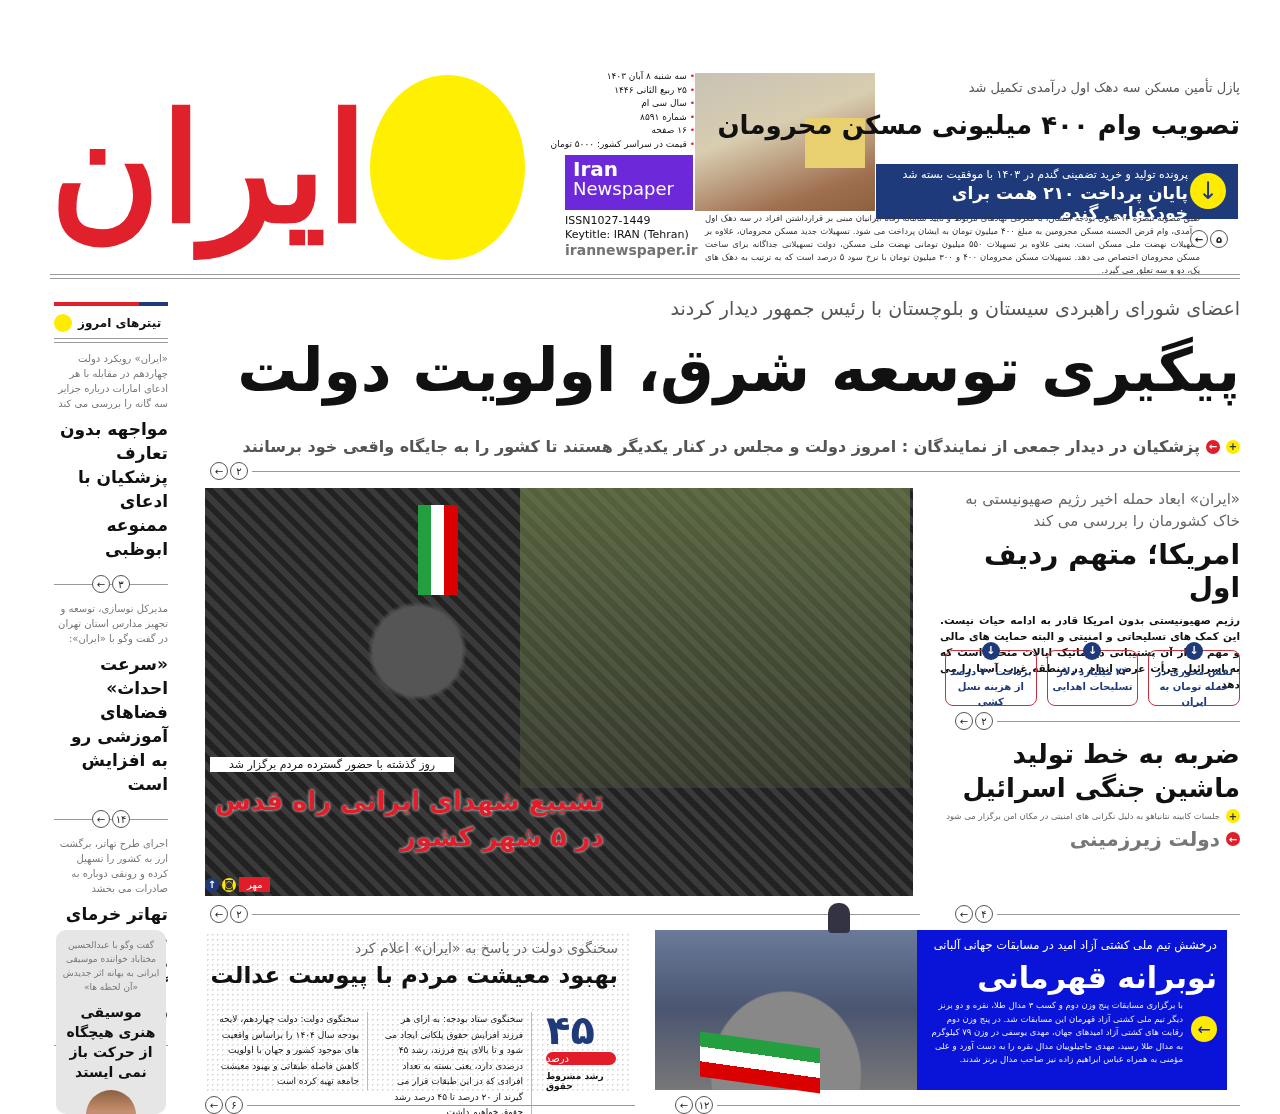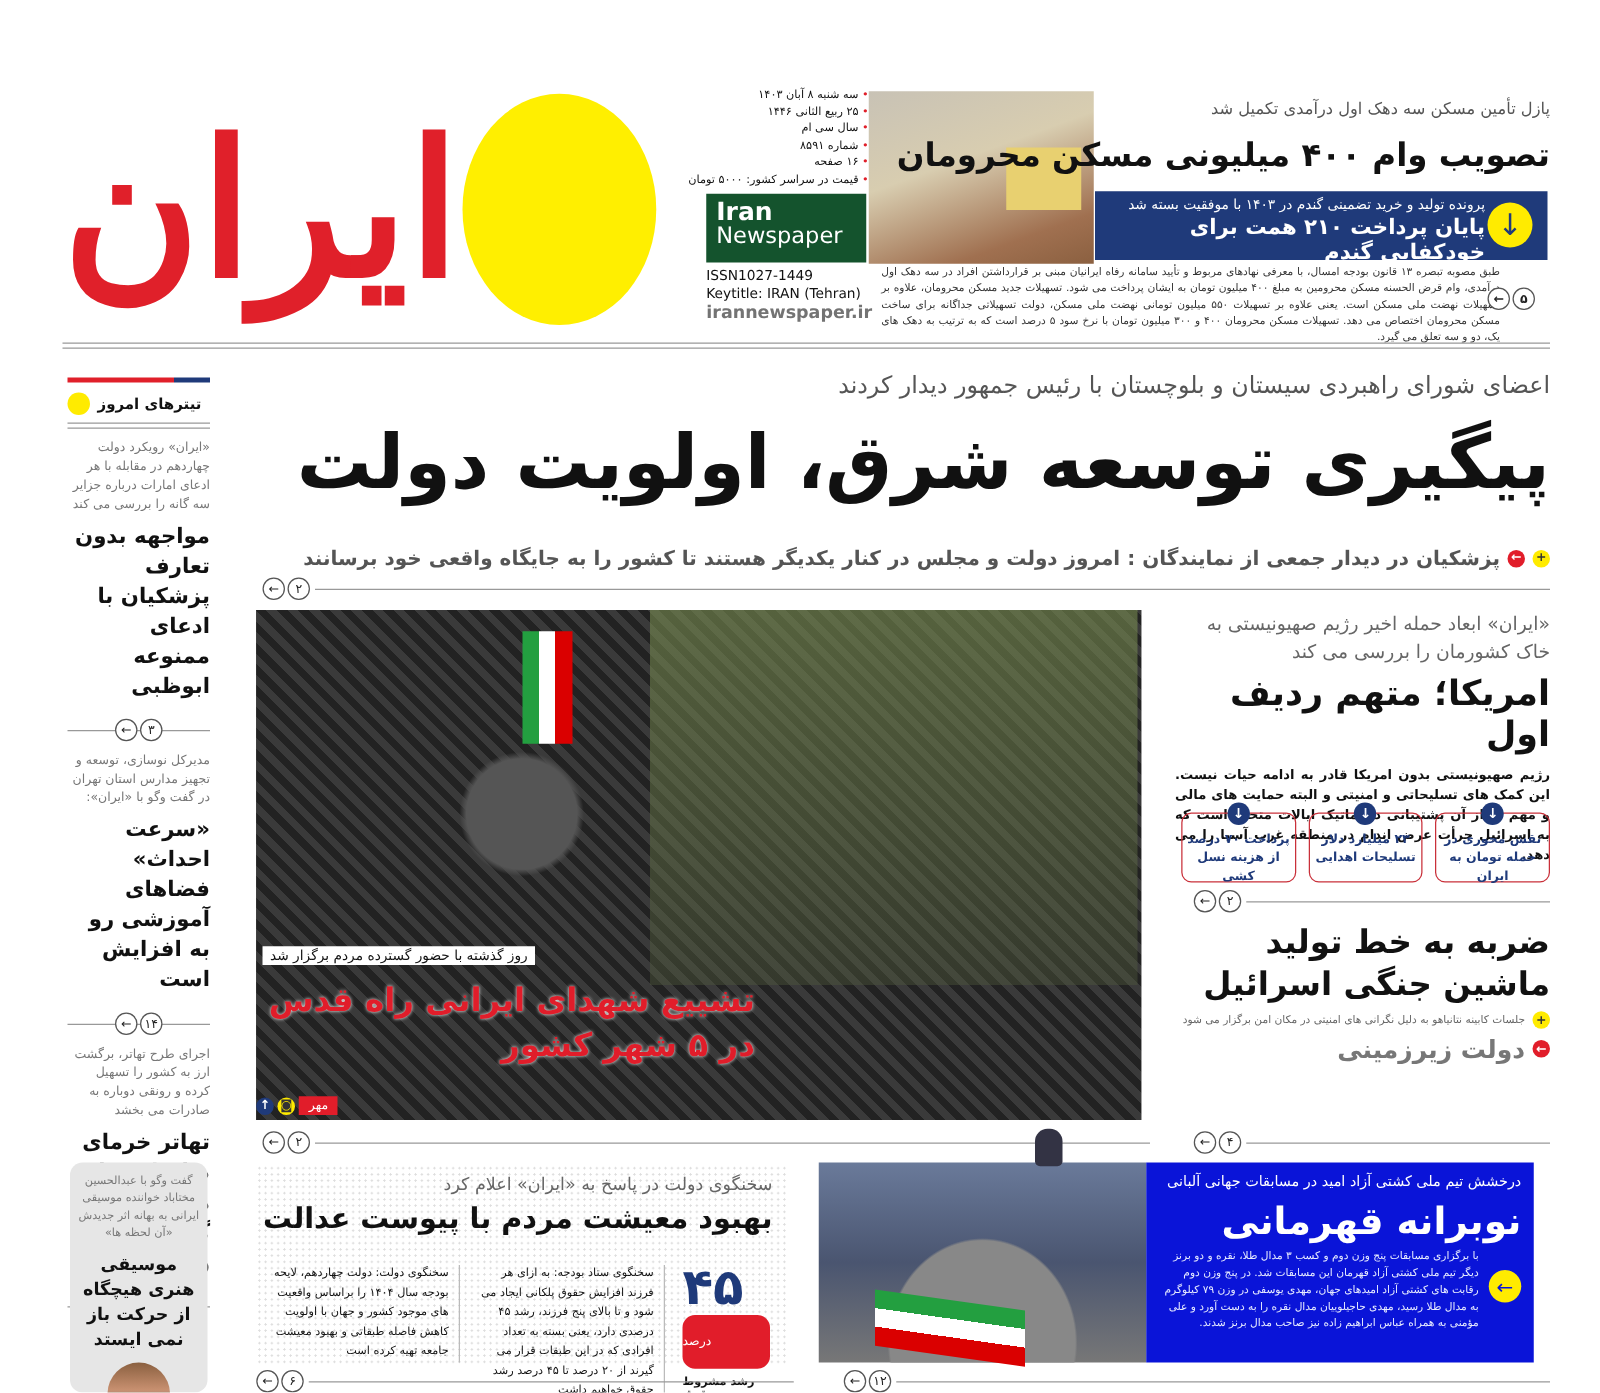--- a/index.html
+++ b/index.html
@@ -12,31 +12,31 @@
 .photo{background:linear-gradient(135deg,#3a3a3a,#1a1a1a 40%,#555 60%,#2a2a2a);overflow:hidden}
 .dot{width:14px;height:14px;border-radius:50%;display:inline-flex;align-items:center;justify-content:center;font-size:10px;font-weight:bold}
 .red{background:#e11d2a;color:#fff}
 .yel{background:#ffeb00;color:#333}
 
 #logo{left:50px;top:68px;width:300px;height:200px;font-family:"DejaVu Serif",serif;font-size:150px;color:#e0202a;font-weight:bold;line-height:200px;text-align:right;letter-spacing:-8px}
 #sun{left:370px;top:75px;width:155px;height:185px;border-radius:50%;background:#ffef00}
 #meta{left:545px;top:70px;width:150px;font-size:9px;line-height:13.5px}
 #meta li{list-style:none}
 #meta li::before{content:"• ";color:#e0202a}
-#brandbox{left:565px;top:155px;width:128px;height:55px;background:#14532d;color:#fff;padding:4px 8px;line-height:20px}
+#brandbox{left:565px;top:155px;width:128px;height:55px;background:#6d28d9;color:#fff;padding:4px 8px;line-height:20px}
 #brandbox .a{font-size:20px;font-weight:bold;display:block}
 #brandbox .b{font-size:18px;display:block}
 #issn{left:565px;top:214px;font-size:11px;line-height:14px;direction:ltr}
 #web{left:565px;top:242px;font-size:14px;font-weight:bold;color:#737373;direction:ltr}
 
 #hs-img{left:695px;top:73px;width:180px;height:138px;background:linear-gradient(160deg,#c8c2b5,#d8cdb0 40%,#a07050 80%,#8b6040);}
 #hs-img::after{content:"";position:absolute;left:110px;top:45px;width:60px;height:50px;background:#e8d070}
 #hs-kicker{right:40px;top:80px;font-size:13px;color:#555}
 #hs-title{right:40px;top:110px;font-size:26px;font-weight:bold}
-#hs-band{left:876px;top:153px;width:362px;height:55px;background:#1f3a7a;color:#fff;padding:4px 50px 4px 8px}
+#hs-band{left:876px;top:164px;width:362px;height:55px;background:#1f3a7a;color:#fff;padding:4px 50px 4px 8px}
 #hs-band .k{font-size:11px;display:block}
 #hs-band .t{font-size:17px;font-weight:bold;display:block;margin-top:2px}
 #hs-arrow{right:12px;top:9px;width:36px;height:36px;border-radius:50%;background:#ffeb00;color:#1f3a7a;font-size:24px;display:flex;align-items:center;justify-content:center}
 #hs-body{left:705px;top:212px;width:495px;font-size:8.5px;line-height:13px;color:#333;text-align:justify}
 #hs-pg{left:1190px;top:230px}
 
 #mdiv{left:50px;top:274px;width:1190px}
 
 #lcol{left:54px;top:302px;width:114px}
 #lcol .bar{height:4px;background:linear-gradient(90deg,#e0202a 75%,#1f3a7a 75%)}
@@ -54,21 +54,21 @@
 #mh-kicker{right:40px;top:297px;font-size:19px;color:#555}
 #mh-title{right:40px;top:335px;font-size:60px;font-weight:900;letter-spacing:-1px}
 #mh-sub{right:40px;top:437px;font-size:16px;color:#555;font-weight:bold;display:flex;gap:6px;align-items:center}
 #mh-pg{left:210px;top:462px;width:1030px}
 
 #mphoto{left:205px;top:488px;width:708px;height:408px;background:
  radial-gradient(circle at 30% 40%,#555 0 8%,transparent 9%),
  repeating-linear-gradient(45deg,#222 0 6px,#3a3a3a 6px 12px),#222}
 #flag{left:418px;top:505px;width:40px;height:90px;background:linear-gradient(90deg,#239f40 33%,#fff 33% 66%,#da0000 66%)}
 #palms{left:520px;top:488px;width:390px;height:300px;background:linear-gradient(180deg,rgba(120,140,80,.6),rgba(80,90,60,.4))}
-#ph-kicker{left:210px;top:757px;background:#fff;color:#111;font-size:11px;padding:1px 6px}
+#ph-kicker{left:210px;top:757px;background:#fff;color:#111;font-size:11px;padding:1px 19px}
 #ph-title{left:215px;top:783px;font-size:26px;font-weight:900;color:#e11d2a;line-height:36px;text-shadow:0 0 3px #fff}
 #ph-credit{left:205px;top:877px;display:flex;gap:3px;align-items:center}
 #ph-credit .src{background:#e11d2a;color:#fff;font-size:10px;padding:2px 8px}
 #pp-pg{left:210px;top:905px;width:710px}
 
 #rc1{right:40px;top:488px;width:300px}
 #rc1 .k{font-size:15px;color:#666;line-height:22px}
 #rc1 .t{font-size:28px;font-weight:900;margin-top:6px}
 #rc1 .b{font-size:10.5px;font-weight:bold;line-height:16px;margin-top:8px;text-align:justify}
 #pills{left:945px;top:650px;width:295px;display:flex;gap:10px;direction:rtl}
@@ -80,21 +80,21 @@
 #rc2 .t{font-size:26px;font-weight:900;line-height:34px;margin-top:2px}
 #rc2 .n{font-size:8.5px;color:#666;margin-top:4px;display:flex;gap:6px;align-items:center;justify-content:flex-start}
 #rc2 .n2{font-size:20px;font-weight:900;color:#777;display:flex;gap:6px;align-items:center;margin-top:4px}
 #rc2-pg{left:955px;top:905px;width:285px}
 
 #bm{left:205px;top:932px;width:425px;height:160px;background-image:radial-gradient(#ddd 1px,transparent 1px);background-size:5px 5px}
 #bm-k{right:12px;top:8px;font-size:14px;color:#666}
 #bm-t{right:12px;top:30px;font-size:23px;font-weight:900}
 #bm-big{right:14px;top:76px;width:70px;}
 #bm-big .n{font-size:40px;font-weight:900;color:#1f3a7a;line-height:44px}
-#bm-big .u{background:#e11d2a;color:#fff;font-size:10px;border-radius:10px;padding:16px 0;margin-top:0}
+#bm-big .u{background:#e11d2a;color:#fff;font-size:10px;border-radius:10px;padding:1px 0;margin-top:0}
 #bm-big .c{font-size:9px;font-weight:bold;margin-top:6px}
 #bm-c1{right:98px;top:80px;width:148px;font-size:9px;line-height:15.5px;border-right:1px solid #bbb;padding-right:8px}
 #bm-c2{right:262px;top:80px;width:150px;font-size:9px;line-height:15.5px;border-right:1px solid #bbb;padding-right:8px}
 #bm-pg{left:205px;top:1096px;width:430px}
 
 #sp-img{left:655px;top:930px;width:262px;height:160px;background:
  radial-gradient(ellipse at 50% 90%,#888 0 40%,transparent 41%),
  linear-gradient(#6a7a9a,#4a5570 50%,#777 100%)}
 #sp-flag{left:700px;top:1040px;width:120px;height:45px;background:linear-gradient(#239f40 33%,#fff 33% 66%,#da0000 66%);transform:skewY(8deg)}
 #trophy{left:828px;top:903px;width:22px;height:30px;background:#334;border-radius:10px 10px 4px 4px}

